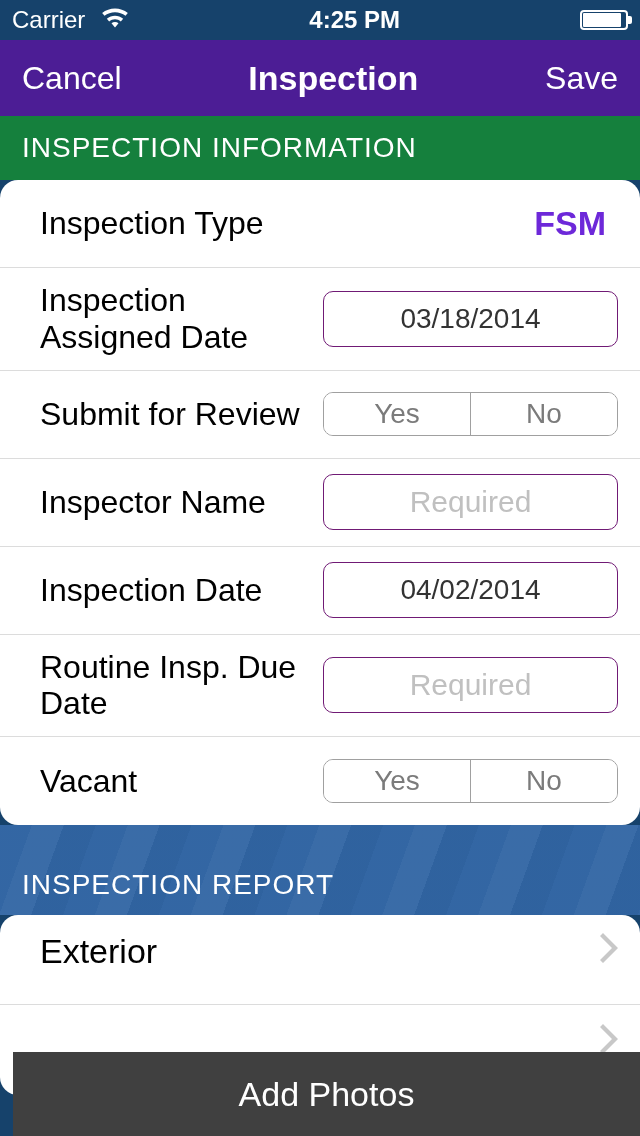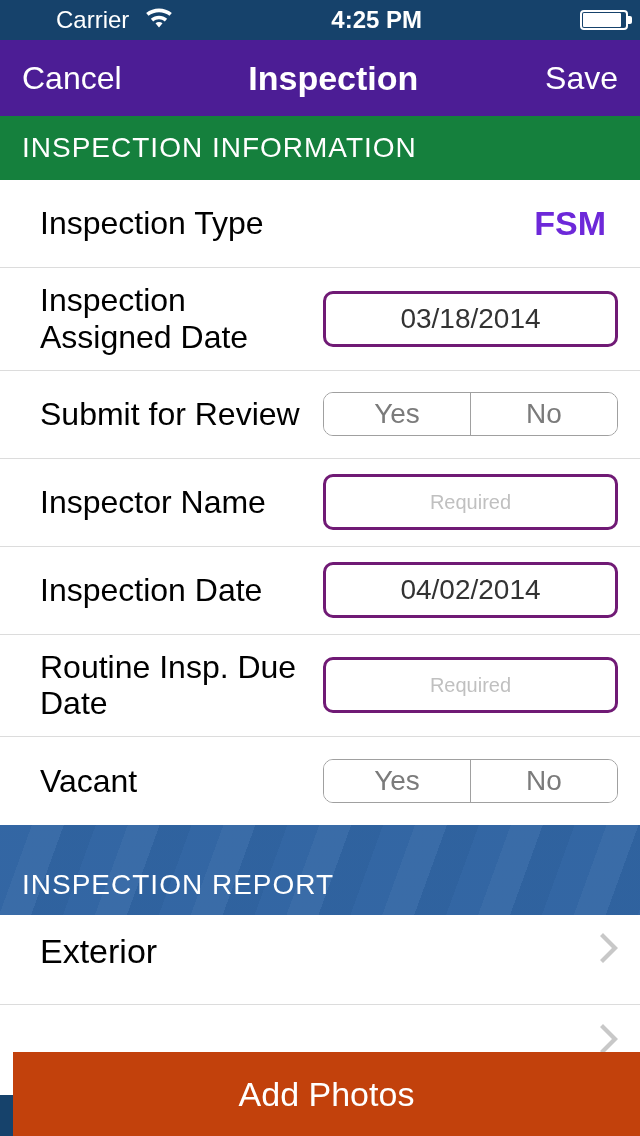--- a/index.html
+++ b/index.html
@@ -1,45 +1,45 @@
 <!DOCTYPE html>
 <html><head>
 <meta charset="utf-8">
 <style>
   * { margin: 0; padding: 0; box-sizing: border-box; }
   html, body { width: 640px; height: 1136px; font-family: -apple-system, "Helvetica Neue", Helvetica, Arial, sans-serif; background: #16426b; overflow: hidden; }
   .status-bar { height: 40px; background: #16426b; color: #fff; display: flex; align-items: center; justify-content: space-between; padding: 0 12px; font-size: 24px; font-weight: 500; }
-  .status-left { display: flex; align-items: center; gap: 16px; margin-left: 44px; }
+  .status-left { display: flex; align-items: center; gap: 16px; }
   .status-time { font-weight: 600; font-size: 24px; }
   .battery { width: 48px; height: 20px; border: 2px solid #fff; border-radius: 4px; position: relative; }
   .battery::after { content: ""; position: absolute; right: -6px; top: 4px; width: 4px; height: 8px; background: #fff; border-radius: 0 2px 2px 0; }
   .battery-fill { position: absolute; left: 1px; top: 1px; bottom: 1px; width: 38px; background: #fff; border-radius: 1px; }
   .nav-bar { height: 76px; background: #4c1d95; display: flex; align-items: center; justify-content: space-between; padding: 0 22px; }
   .nav-btn { color: #fff; font-size: 32px; font-weight: 300; cursor: pointer; }
   .nav-title { color: #fff; font-size: 34px; font-weight: 700; }
   .section-header { background: #15803d; color: #fff; font-size: 28px; font-weight: 400; letter-spacing: 1px; padding: 16px 22px; }
-  .content { background: #fff; }
+  .content { background: #fff; border-radius: 18px; }
   .row { display: flex; align-items: center; padding: 14px 22px 14px 40px; border-bottom: 1px solid #dcdcdc; min-height: 88px; }
   .row:first-child { border-top: none; }
   .row-label { flex: 1; font-size: 32px; color: #000; font-weight: 400; line-height: 1.15; }
   .row-value-link { color: #6d28d9; font-size: 34px; font-weight: 700; padding-right: 12px; text-align: right; }
-  .field { width: 295px; height: 56px; border: 3px solid #701a75; border-radius: 10px; font-size: 28px; text-align: center; color: #333; background: #fff; display: flex; align-items: center; justify-content: center; }
-  .field.placeholder { color: #c0c0c0; font-size: 20px; }
+  .field { width: 295px; height: 56px; border: 1px solid #701a75; border-radius: 10px; font-size: 28px; text-align: center; color: #333; background: #fff; display: flex; align-items: center; justify-content: center; }
+  .field.placeholder { color: #c0c0c0; font-size: 30px; }
   .seg { display: flex; width: 295px; height: 44px; border: 1.5px solid #a0a0a0; border-radius: 10px; overflow: hidden; }
   .seg-btn { flex: 1; display: flex; align-items: center; justify-content: center; font-size: 28px; color: #7b7b7b; cursor: pointer; background: #fff; }
   .seg-btn + .seg-btn { border-left: 1.5px solid #a0a0a0; }
   .report-header { height: 90px; position: relative; display: flex; align-items: flex-end; padding: 0 30px 14px 22px; color: #fff; font-size: 28px; letter-spacing: 1px; overflow: hidden; }
   .report-header-bg { position: absolute; inset: 0; background:
       linear-gradient(rgba(40,95,160,0.78), rgba(40,95,160,0.78)),
       repeating-linear-gradient(110deg, #5a80b0 0 30px, #7a9ac2 30px 60px, #4a6e9a 60px 90px);
   }
   .report-header-label { position: relative; z-index: 1; }
   .list-row { display: flex; align-items: center; padding: 0 22px 16px 40px; height: 90px; border-bottom: 1px solid #dcdcdc; font-size: 34px; color: #000; cursor: pointer; }
   .list-row .chev { margin-left: auto; color: #c8c8c8; }
-  .footer { position: absolute; bottom: 0; left: 13px; right: 0; height: 84px; background: #c2410c; color: #fff; font-size: 34px; display: flex; align-items: center; justify-content: center; cursor: pointer; }
+  .footer { position: absolute; bottom: 0; left: 13px; right: 0; height: 84px; background: #404040; color: #fff; font-size: 34px; display: flex; align-items: center; justify-content: center; cursor: pointer; }
   .chev svg { width: 18px; height: 30px; }
   .wifi svg { width: 28px; height: 22px; }
 </style>
 </head>
 <body>
 
 <div class="status-bar">
   <div class="status-left">
     <span>Carrier</span>
     <span class="wifi">

